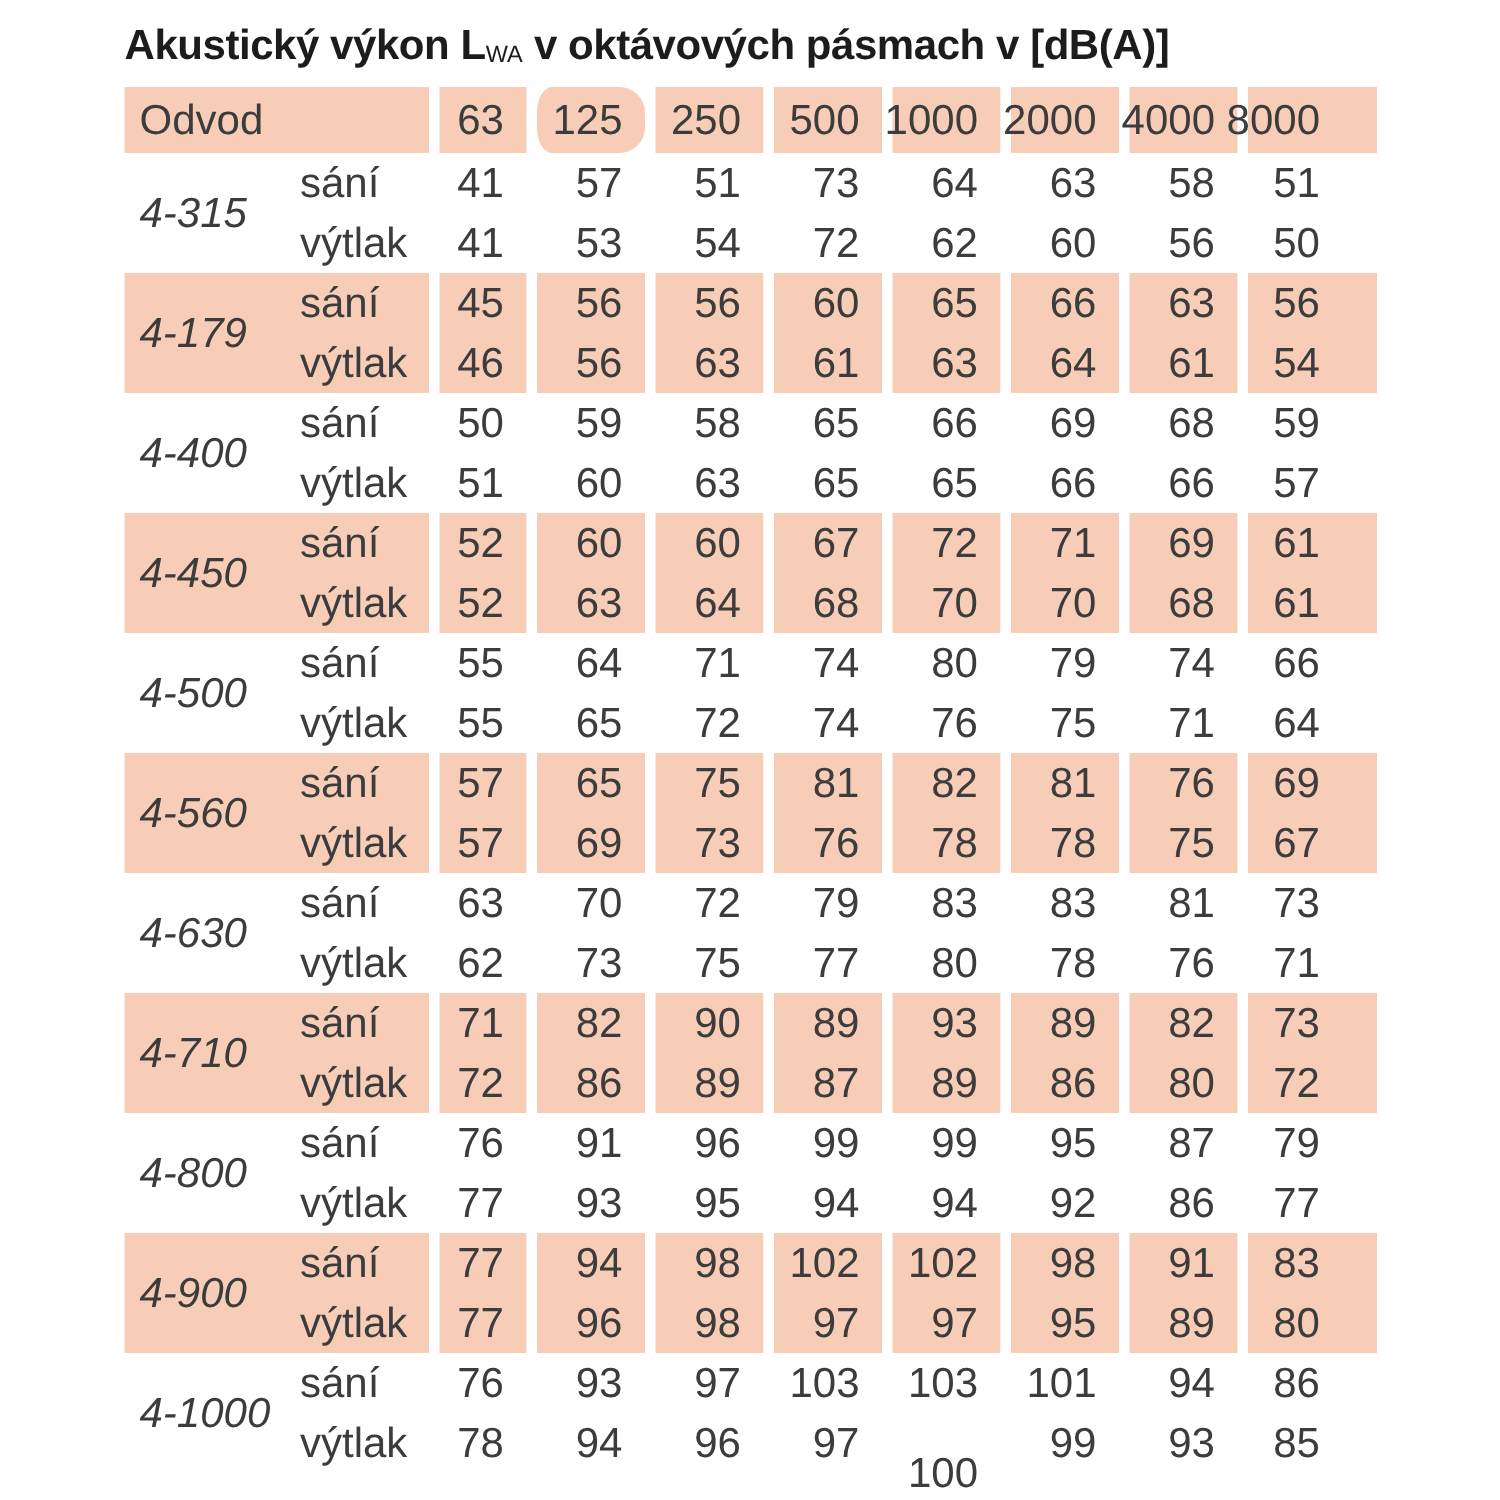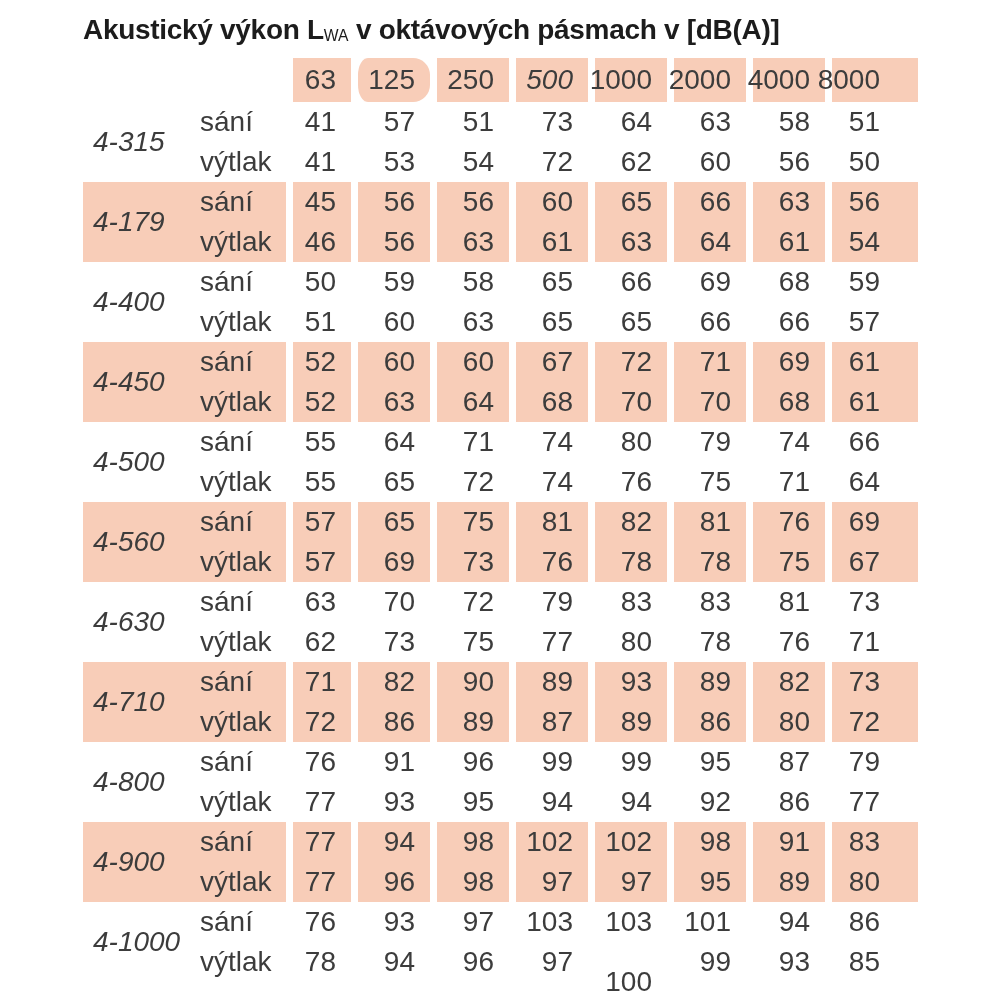--- a/index.html
+++ b/index.html
@@ -74,24 +74,25 @@
   }
 </style>
 </head>
 <body>
 
 <div class="page">
 
   <h1 class="title"><span>Akustický výkon L</span><sub>WA</sub><span> v oktávových pásmach v [dB(A)]</span></h1>
 
   <div class="grid" id="grid">
+      <div class="cell corner" style="grid-area: 1 / 1 / auto / span 2;">Odvod</div>
       <div class="cell num hl" style="grid-area: 1 / 3;">63</div>
       <div class="cell num hl" style="grid-area: 1 / 4; border-radius: 17px;">125</div>
       <div class="cell num hl" style="grid-area: 1 / 5;">250</div>
-      <div class="cell num hl" style="grid-area: 1 / 6; font-style: italic;">500</div>
+      <div class="cell num hl" style="grid-area: 1 / 6;">500</div>
       <div class="cell num hl" style="grid-area: 1 / 7;">1000</div>
       <div class="cell num hl" style="grid-area: 1 / 8;">2000</div>
       <div class="cell num hl" style="grid-area: 1 / 9;">4000</div>
       <div class="cell num hl last" style="grid-area: 1 / 10;">8000</div>
       <div class="cell model" style="grid-area: 2 / 1 / span 2;">4-315</div>
       <div class="cell typ" style="grid-area: 2 / 2;">sání</div>
       <div class="cell num" style="grid-area: 2 / 3;">41</div>
       <div class="cell num" style="grid-area: 2 / 4;">57</div>
       <div class="cell num" style="grid-area: 2 / 5;">51</div>
       <div class="cell num" style="grid-area: 2 / 6;">73</div>

